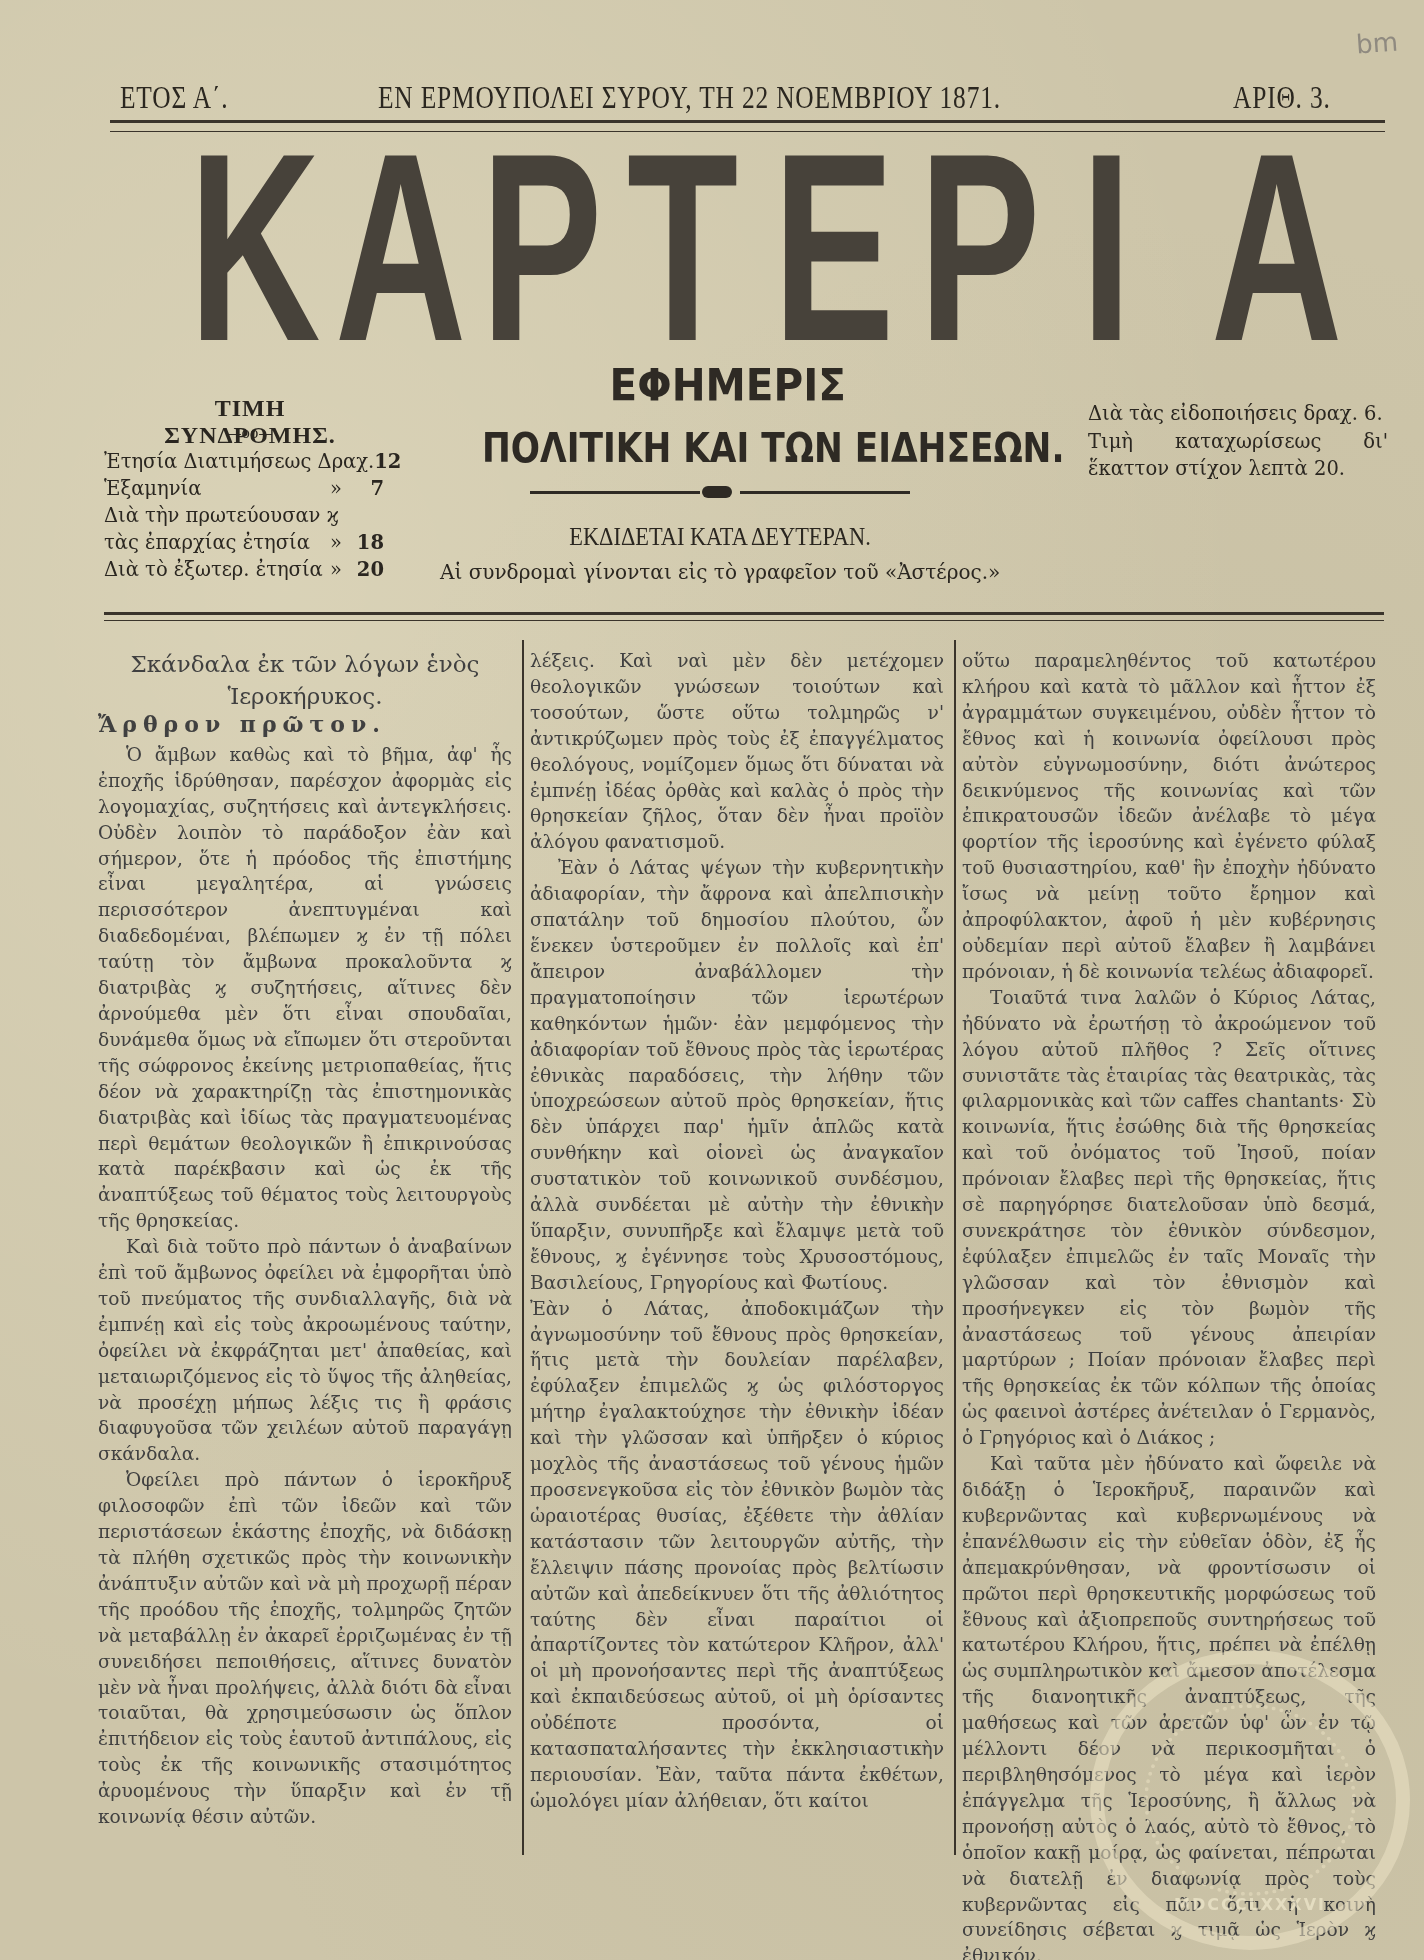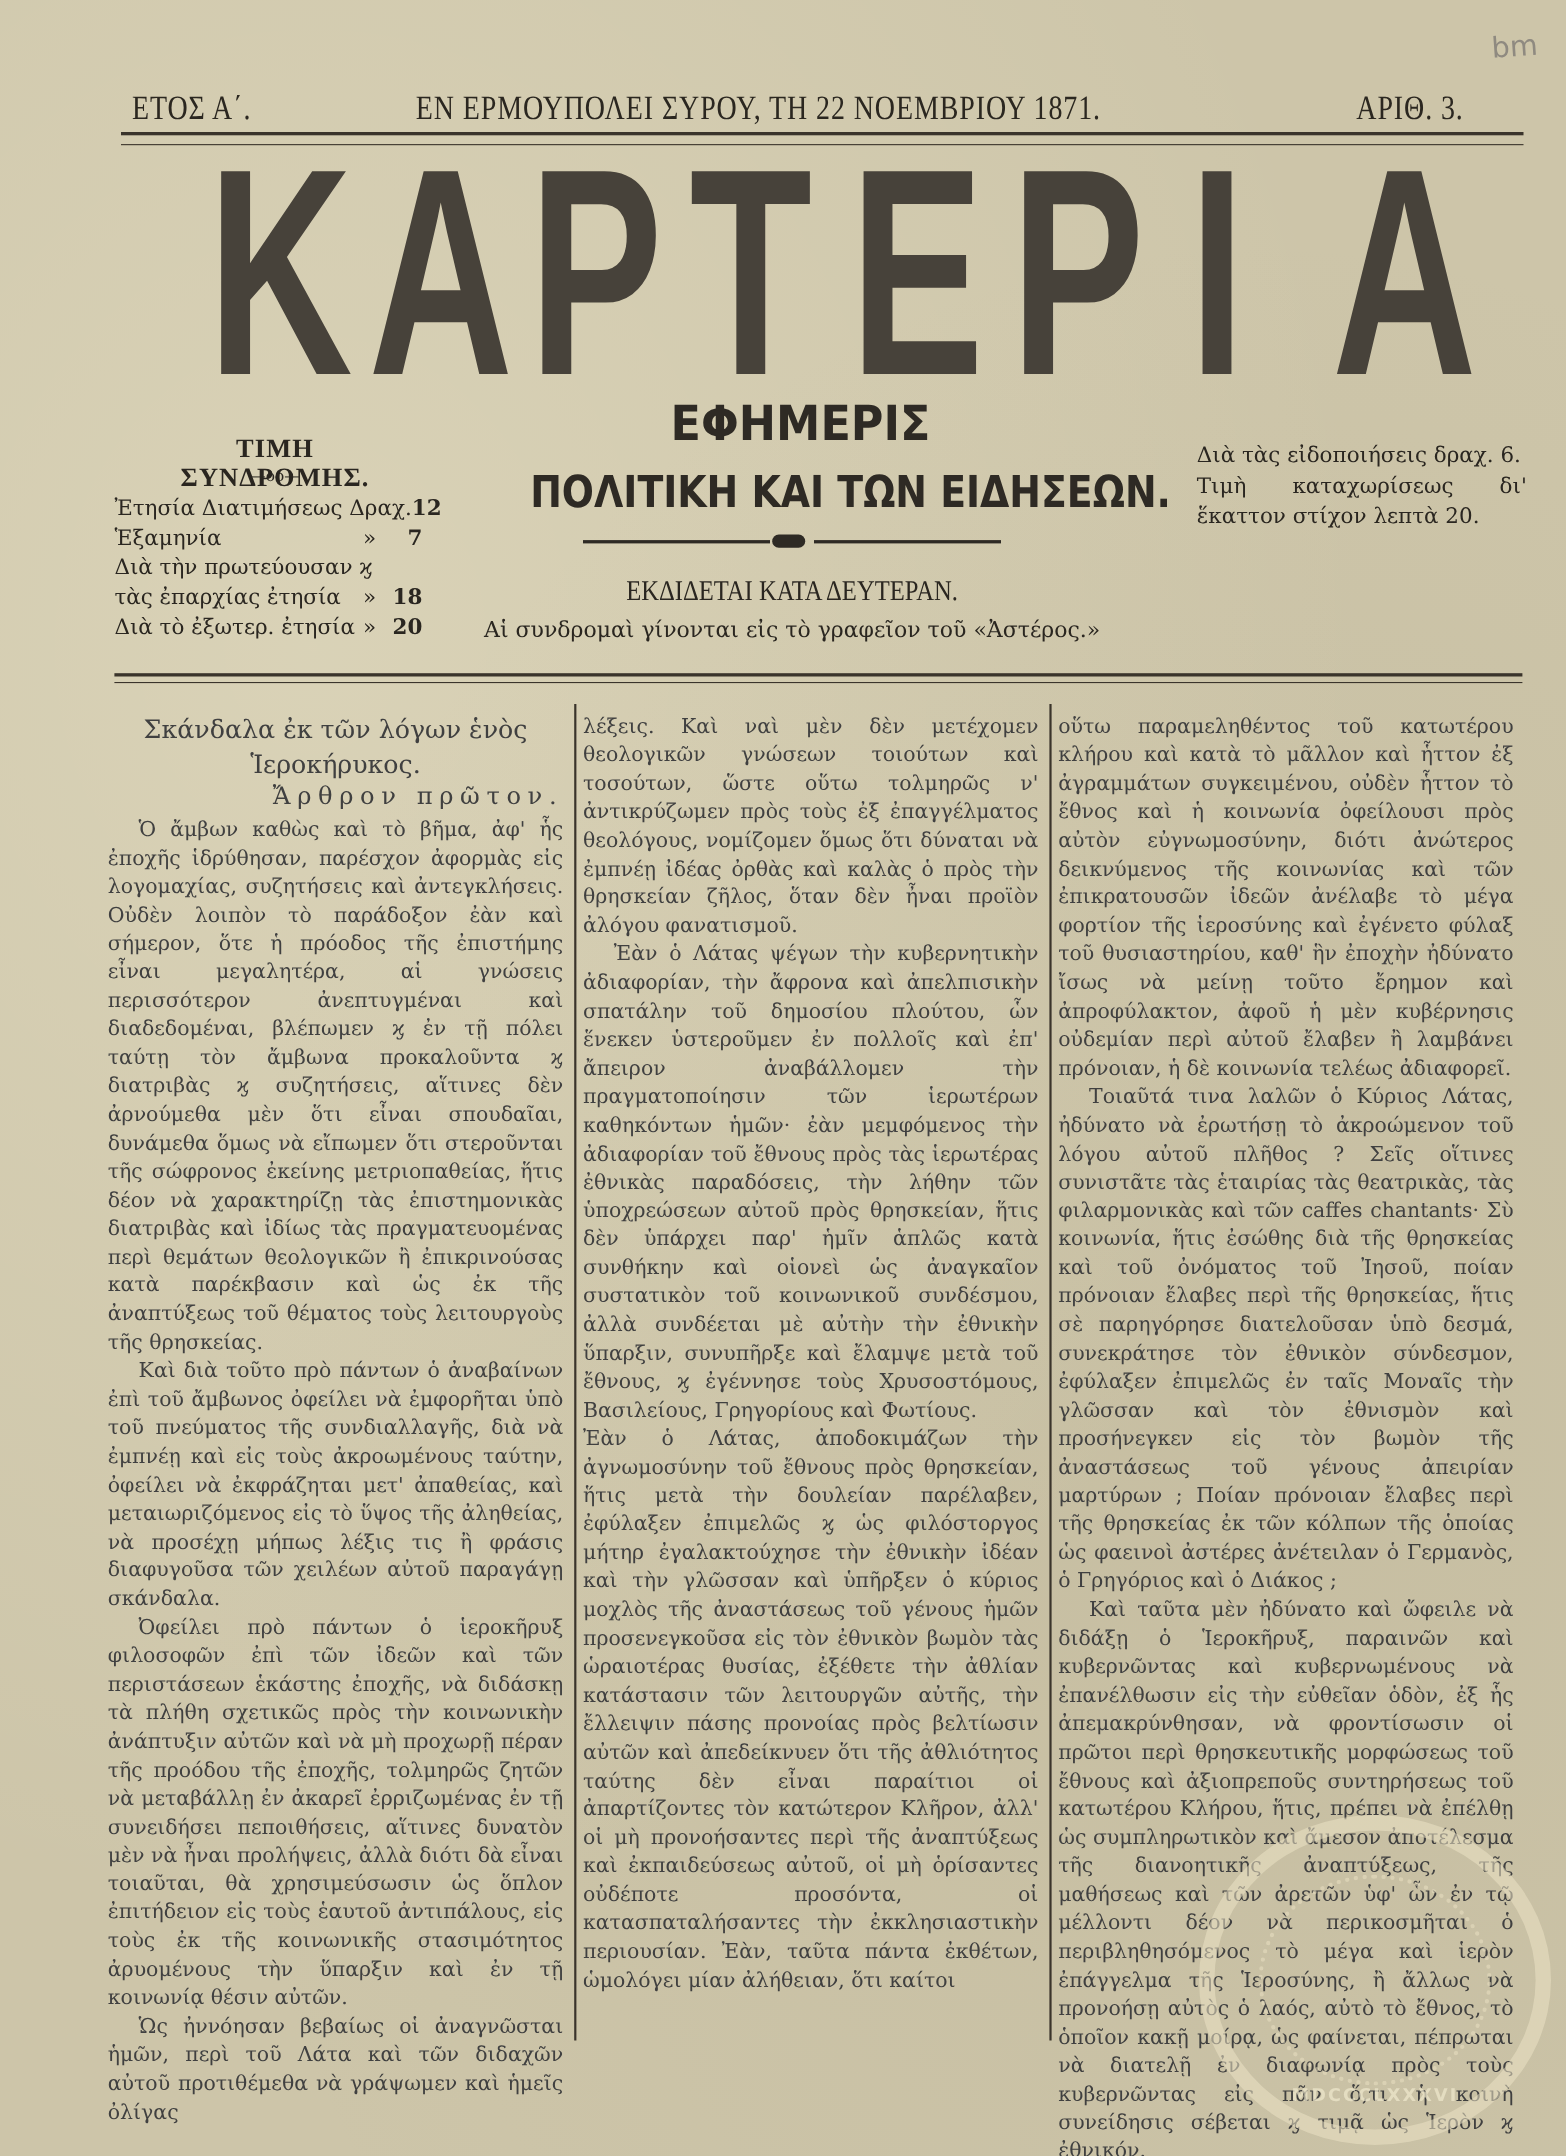--- a/index.html
+++ b/index.html
@@ -37,21 +37,21 @@
     .price-row .qt { width: 24px; text-align: center; }
     .price-row .amt { width: 36px; text-align: right; font-weight: bold; }
     .price-row .lbl { flex: 1; }
     .notice { left: 1088px; top: 400px; width: 300px; font-size: 19.5px; line-height: 27.5px; text-align: justify; }
     .rule-mid { left: 104px; top: 612px; width: 1280px; height: 5px; border-top: 3px solid #3a342b; border-bottom: 1px solid #3a342b; }
     .col-rule { top: 640px; width: 2px; background: #3a342b; }
     .col { top: 648px; width: 414px; font-size: 18.6px; line-height: 25.9px; text-align: justify; color: #404040; }
     .col p { margin: 0; text-indent: 28px; }
     .col p.noind { text-indent: 0; }
     .art-title { text-align: center; font-size: 23px; line-height: 32px; text-indent: 0 !important; }
-    .art-sub { text-align: right; font-size: 22px; letter-spacing: 6px; font-weight: normal; margin: 0 0 4px 0 !important; text-indent: 0 !important; }
+    .art-sub { text-align: left; font-size: 22px; letter-spacing: 6px; font-weight: bold; margin: 0 0 4px 0 !important; text-indent: 0 !important; }
     .stamp { left: 1090px; top: 1650px; width: 320px; height: 300px; border-radius: 50%; border: 14px solid rgba(235,226,196,0.55); box-sizing: border-box; }
     .stamp-inner { position: absolute; left: 40px; top: 40px; right: 40px; bottom: 40px; border-radius: 50%; border: 4px dotted rgba(235,226,196,0.5); }
     .stamp-text { position: absolute; bottom: 22px; left: 0; right: 0; text-align: center; font-family: "DejaVu Sans", sans-serif; font-weight: bold; font-size: 16px; color: rgba(240,232,205,0.7); letter-spacing: 2px; }
   </style>
 </head>
 <body>
 
 <div class="abs pencil">bm</div>
 
 <div class="abs topline" style="left:120px;">ΕΤΟΣ Α΄.</div>
@@ -123,21 +123,20 @@
 <div class="abs col-rule" style="left:522px; height:1215px;"></div>
 <div class="abs col-rule" style="left:954px; height:1215px;"></div>
 
 <div class="abs col" style="left:98px;">
   <p class="art-title">Σκάνδαλα ἐκ τῶν λόγων ἑνὸς</p>
   <p class="art-title">Ἱεροκήρυκος.</p>
   <p class="art-sub">Ἄρθρον πρῶτον.</p>
   <p>Ὁ ἄμβων καθὼς καὶ τὸ βῆμα, ἀφ' ἧς ἐποχῆς ἱδρύθησαν, παρέσχον ἀφορμὰς εἰς λογομαχίας, συζητήσεις καὶ ἀντεγκλήσεις. Οὐδὲν λοιπὸν τὸ παράδοξον ἐὰν καὶ σήμερον, ὅτε ἡ πρόοδος τῆς ἐπιστήμης εἶναι μεγαλητέρα, αἱ γνώσεις περισσότερον ἀνεπτυγμέναι καὶ διαδεδομέναι, βλέπωμεν ϗ ἐν τῇ πόλει ταύτῃ τὸν ἄμβωνα προκαλοῦντα ϗ διατριβὰς ϗ συζητήσεις, αἵτινες δὲν ἀρνούμεθα μὲν ὅτι εἶναι σπουδαῖαι, δυνάμεθα ὅμως νὰ εἴπωμεν ὅτι στεροῦνται τῆς σώφρονος ἐκείνης μετριοπαθείας, ἥτις δέον νὰ χαρακτηρίζῃ τὰς ἐπιστημονικὰς διατριβὰς καὶ ἰδίως τὰς πραγματευομένας περὶ θεμάτων θεολογικῶν ἢ ἐπικρινούσας κατὰ παρέκβασιν καὶ ὡς ἐκ τῆς ἀναπτύξεως τοῦ θέματος τοὺς λειτουργοὺς τῆς θρησκείας.</p>
   <p>Καὶ διὰ τοῦτο πρὸ πάντων ὁ ἀναβαίνων ἐπὶ τοῦ ἄμβωνος ὀφείλει νὰ ἐμφορῆται ὑπὸ τοῦ πνεύματος τῆς συνδιαλλαγῆς, διὰ νὰ ἐμπνέῃ καὶ εἰς τοὺς ἀκροωμένους ταύτην, ὀφείλει νὰ ἐκφράζηται μετ' ἀπαθείας, καὶ μεταιωριζόμενος εἰς τὸ ὕψος τῆς ἀληθείας, νὰ προσέχῃ μήπως λέξις τις ἢ φράσις διαφυγοῦσα τῶν χειλέων αὐτοῦ παραγάγῃ σκάνδαλα.</p>
   <p>Ὀφείλει πρὸ πάντων ὁ ἱεροκῆρυξ φιλοσοφῶν ἐπὶ τῶν ἰδεῶν καὶ τῶν περιστάσεων ἑκάστης ἐποχῆς, νὰ διδάσκῃ τὰ πλήθη σχετικῶς πρὸς τὴν κοινωνικὴν ἀνάπτυξιν αὐτῶν καὶ νὰ μὴ προχωρῇ πέραν τῆς προόδου τῆς ἐποχῆς, τολμηρῶς ζητῶν νὰ μεταβάλλῃ ἐν ἀκαρεῖ ἐρριζωμένας ἐν τῇ συνειδήσει πεποιθήσεις, αἵτινες δυνατὸν μὲν νὰ ἦναι προλήψεις, ἀλλὰ διότι δὰ εἶναι τοιαῦται, θὰ χρησιμεύσωσιν ὡς ὅπλον ἐπιτήδειον εἰς τοὺς ἑαυτοῦ ἀντιπάλους, εἰς τοὺς ἐκ τῆς κοινωνικῆς στασιμότητος ἀρυομένους τὴν ὕπαρξιν καὶ ἐν τῇ κοινωνίᾳ θέσιν αὐτῶν.</p>
-  <p>Ὡς ἠννόησαν βεβαίως οἱ ἀναγνῶσται ἡμῶν, περὶ τοῦ Λάτα καὶ τῶν διδαχῶν αὐτοῦ προτιθέμεθα νὰ γράψωμεν καὶ ἡμεῖς ὀλίγας</p>
 </div>
 
 <div class="abs col" style="left:530px;">
   <p class="noind">λέξεις. Καὶ ναὶ μὲν δὲν μετέχομεν θεολογικῶν γνώσεων τοιούτων καὶ τοσούτων, ὥστε οὕτω τολμηρῶς ν' ἀντικρύζωμεν πρὸς τοὺς ἐξ ἐπαγγέλματος θεολόγους, νομίζομεν ὅμως ὅτι δύναται νὰ ἐμπνέῃ ἰδέας ὀρθὰς καὶ καλὰς ὁ πρὸς τὴν θρησκείαν ζῆλος, ὅταν δὲν ἦναι προϊὸν ἀλόγου φανατισμοῦ.</p>
   <p>Ἐὰν ὁ Λάτας ψέγων τὴν κυβερνητικὴν ἀδιαφορίαν, τὴν ἄφρονα καὶ ἀπελπισικὴν σπατάλην τοῦ δημοσίου πλούτου, ὧν ἕνεκεν ὑστεροῦμεν ἐν πολλοῖς καὶ ἐπ' ἄπειρον ἀναβάλλομεν τὴν πραγματοποίησιν τῶν ἱερωτέρων καθηκόντων ἡμῶν· ἐὰν μεμφόμενος τὴν ἀδιαφορίαν τοῦ ἔθνους πρὸς τὰς ἱερωτέρας ἐθνικὰς παραδόσεις, τὴν λήθην τῶν ὑποχρεώσεων αὐτοῦ πρὸς θρησκείαν, ἥτις δὲν ὑπάρχει παρ' ἡμῖν ἁπλῶς κατὰ συνθήκην καὶ οἱονεὶ ὡς ἀναγκαῖον συστατικὸν τοῦ κοινωνικοῦ συνδέσμου, ἀλλὰ συνδέεται μὲ αὐτὴν τὴν ἐθνικὴν ὕπαρξιν, συνυπῆρξε καὶ ἔλαμψε μετὰ τοῦ ἔθνους, ϗ ἐγέννησε τοὺς Χρυσοστόμους, Βασιλείους, Γρηγορίους καὶ Φωτίους.</p>
   <p class="noind">Ἐὰν ὁ Λάτας, ἀποδοκιμάζων τὴν ἀγνωμοσύνην τοῦ ἔθνους πρὸς θρησκείαν, ἥτις μετὰ τὴν δουλείαν παρέλαβεν, ἐφύλαξεν ἐπιμελῶς ϗ ὡς φιλόστοργος μήτηρ ἐγαλακτούχησε τὴν ἐθνικὴν ἰδέαν καὶ τὴν γλῶσσαν καὶ ὑπῆρξεν ὁ κύριος μοχλὸς τῆς ἀναστάσεως τοῦ γένους ἡμῶν προσενεγκοῦσα εἰς τὸν ἐθνικὸν βωμὸν τὰς ὡραιοτέρας θυσίας, ἐξέθετε τὴν ἀθλίαν κατάστασιν τῶν λειτουργῶν αὐτῆς, τὴν ἔλλειψιν πάσης προνοίας πρὸς βελτίωσιν αὐτῶν καὶ ἀπεδείκνυεν ὅτι τῆς ἀθλιότητος ταύτης δὲν εἶναι παραίτιοι οἱ ἀπαρτίζοντες τὸν κατώτερον Κλῆρον, ἀλλ' οἱ μὴ προνοήσαντες περὶ τῆς ἀναπτύξεως καὶ ἐκπαιδεύσεως αὐτοῦ, οἱ μὴ ὁρίσαντες οὐδέποτε προσόντα, οἱ κατασπαταλήσαντες τὴν ἐκκλησιαστικὴν περιουσίαν. Ἐὰν, ταῦτα πάντα ἐκθέτων, ὡμολόγει μίαν ἀλήθειαν, ὅτι καίτοι</p>
 </div>
 
 <div class="abs col" style="left:962px;">
   <p class="noind">οὕτω παραμεληθέντος τοῦ κατωτέρου κλήρου καὶ κατὰ τὸ μᾶλλον καὶ ἧττον ἐξ ἀγραμμάτων συγκειμένου, οὐδὲν ἧττον τὸ ἔθνος καὶ ἡ κοινωνία ὀφείλουσι πρὸς αὐτὸν εὐγνωμοσύνην, διότι ἀνώτερος δεικνύμενος τῆς κοινωνίας καὶ τῶν ἐπικρατουσῶν ἰδεῶν ἀνέλαβε τὸ μέγα φορτίον τῆς ἱεροσύνης καὶ ἐγένετο φύλαξ τοῦ θυσιαστηρίου, καθ' ἣν ἐποχὴν ἠδύνατο ἴσως νὰ μείνῃ τοῦτο ἔρημον καὶ ἀπροφύλακτον, ἀφοῦ ἡ μὲν κυβέρνησις οὐδεμίαν περὶ αὐτοῦ ἔλαβεν ἢ λαμβάνει πρόνοιαν, ἡ δὲ κοινωνία τελέως ἀδιαφορεῖ.</p>

